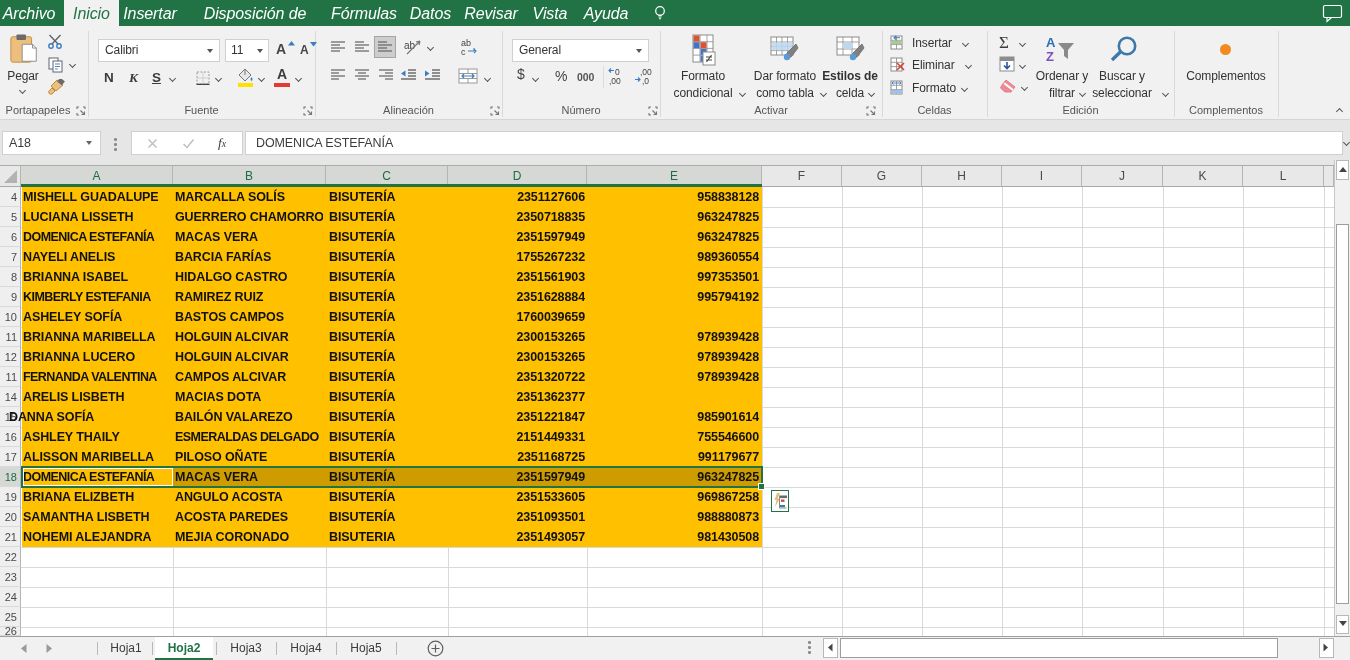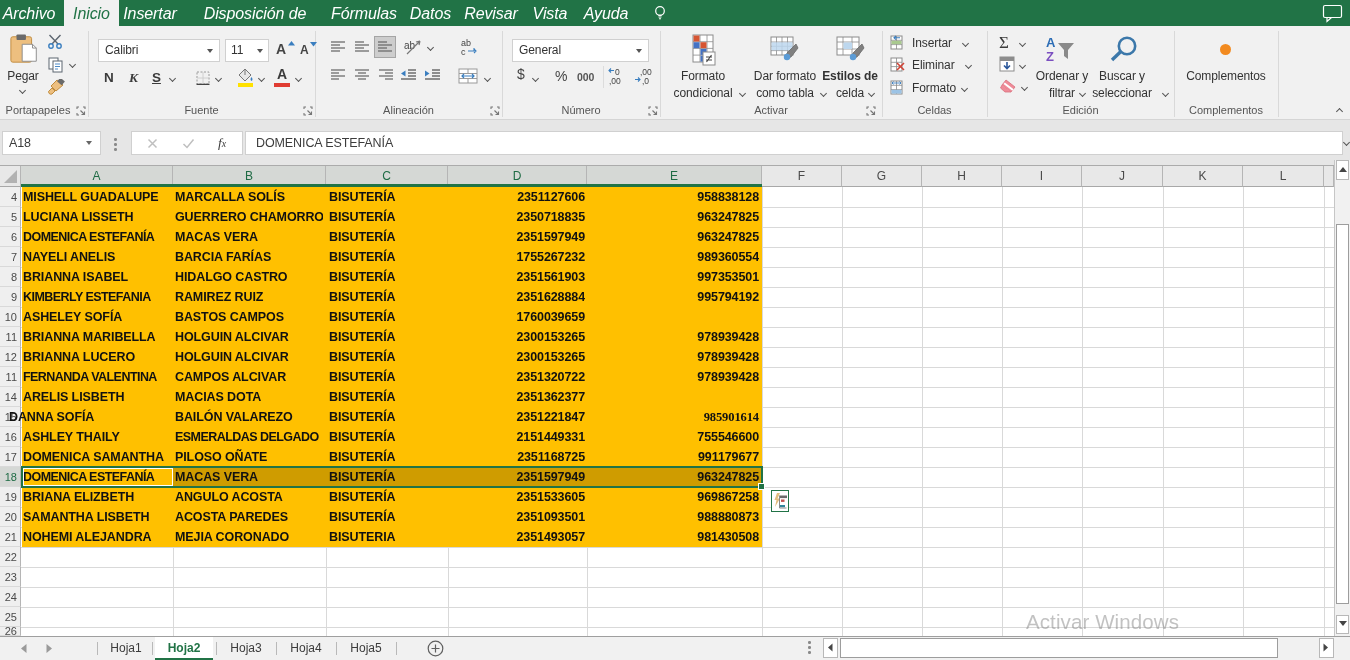--- a/index.html
+++ b/index.html
@@ -473,27 +473,27 @@
 <div class="cell" style="left:587px;top:367px;width:172px;text-align:right;">978939428</div>
 <div class="cell" style="left:23px;top:387px;width:148px;">ARELIS LISBETH</div>
 <div class="cell" style="left:175px;top:387px;width:148px;">MACIAS DOTA</div>
 <div class="cell" style="left:329px;top:387px;width:117px;">BISUTERÍA</div>
 <div class="cell" style="left:448px;top:387px;width:137px;text-align:right;">2351362377</div>
 <div class="cell" style="left:587px;top:387px;width:172px;text-align:right;"></div>
 <div class="cell" style="left:9px;top:407px;width:148px;">DANNA SOFÍA</div>
 <div class="cell" style="left:175px;top:407px;width:148px;">BAILÓN VALAREZO</div>
 <div class="cell" style="left:329px;top:407px;width:117px;">BISUTERÍA</div>
 <div class="cell" style="left:448px;top:407px;width:137px;text-align:right;">2351221847</div>
-<div class="cell" style="left:587px;top:407px;width:172px;text-align:right;font-family:Liberation Serif, serif;">985901614</div>
+<div class="cell" style="left:587px;top:407px;width:172px;text-align:right;">985901614</div>
 <div class="cell" style="left:23px;top:427px;width:148px;">ASHLEY THAILY</div>
 <div class="cell" style="left:175px;top:427px;width:148px;letter-spacing:-0.55px;">ESMERALDAS DELGADO</div>
 <div class="cell" style="left:329px;top:427px;width:117px;">BISUTERÍA</div>
 <div class="cell" style="left:448px;top:427px;width:137px;text-align:right;">2151449331</div>
 <div class="cell" style="left:587px;top:427px;width:172px;text-align:right;">755546600</div>
-<div class="cell" style="left:23px;top:447px;width:148px;">DOMENICA SAMANTHA</div>
+<div class="cell" style="left:23px;top:447px;width:148px;">ALISSON MARIBELLA</div>
 <div class="cell" style="left:175px;top:447px;width:148px;">PILOSO OÑATE</div>
 <div class="cell" style="left:329px;top:447px;width:117px;">BISUTERÍA</div>
 <div class="cell" style="left:448px;top:447px;width:137px;text-align:right;">2351168725</div>
 <div class="cell" style="left:587px;top:447px;width:172px;text-align:right;">991179677</div>
 <div class="cell" style="left:23px;top:467px;width:148px;letter-spacing:-0.55px;">DOMENICA ESTEFANÍA</div>
 <div class="cell" style="left:175px;top:467px;width:148px;">MACAS VERA</div>
 <div class="cell" style="left:329px;top:467px;width:117px;">BISUTERÍA</div>
 <div class="cell" style="left:448px;top:467px;width:137px;text-align:right;">2351597949</div>
 <div class="cell" style="left:587px;top:467px;width:172px;text-align:right;">963247825</div>
 <div class="cell" style="left:23px;top:487px;width:148px;">BRIANA ELIZBETH</div>
@@ -560,13 +560,12 @@
 <div class="a" style="left:808px;top:651px;width:2.5px;height:2.5px;border-radius:50%;background:#8a8a8a;"></div>
 <div class="a" style="left:823px;top:638px;width:15px;height:20px;background:#fff;border:1px solid #b8b8b8;"></div>
 <svg class="a" style="left:827px;top:643px;" width="6" height="9">
       <path d="M5.5 0.5 L1 4.5 L5.5 8.5 Z" fill="#444"></path>
     </svg>
 <div class="a" style="left:840px;top:638px;width:438px;height:20px;background:#fff;border:1px solid #9d9d9d;"></div>
 <div class="a" style="left:1319px;top:638px;width:15px;height:20px;background:#fff;border:1px solid #b8b8b8;"></div>
 <svg class="a" style="left:1323px;top:643px;" width="6" height="9">
       <path d="M0.5 0.5 L5 4.5 L0.5 8.5 Z" fill="#444"></path>
     </svg>
-<div class="wm1">Activar Windows</div>
 </div>
 </body></html>

